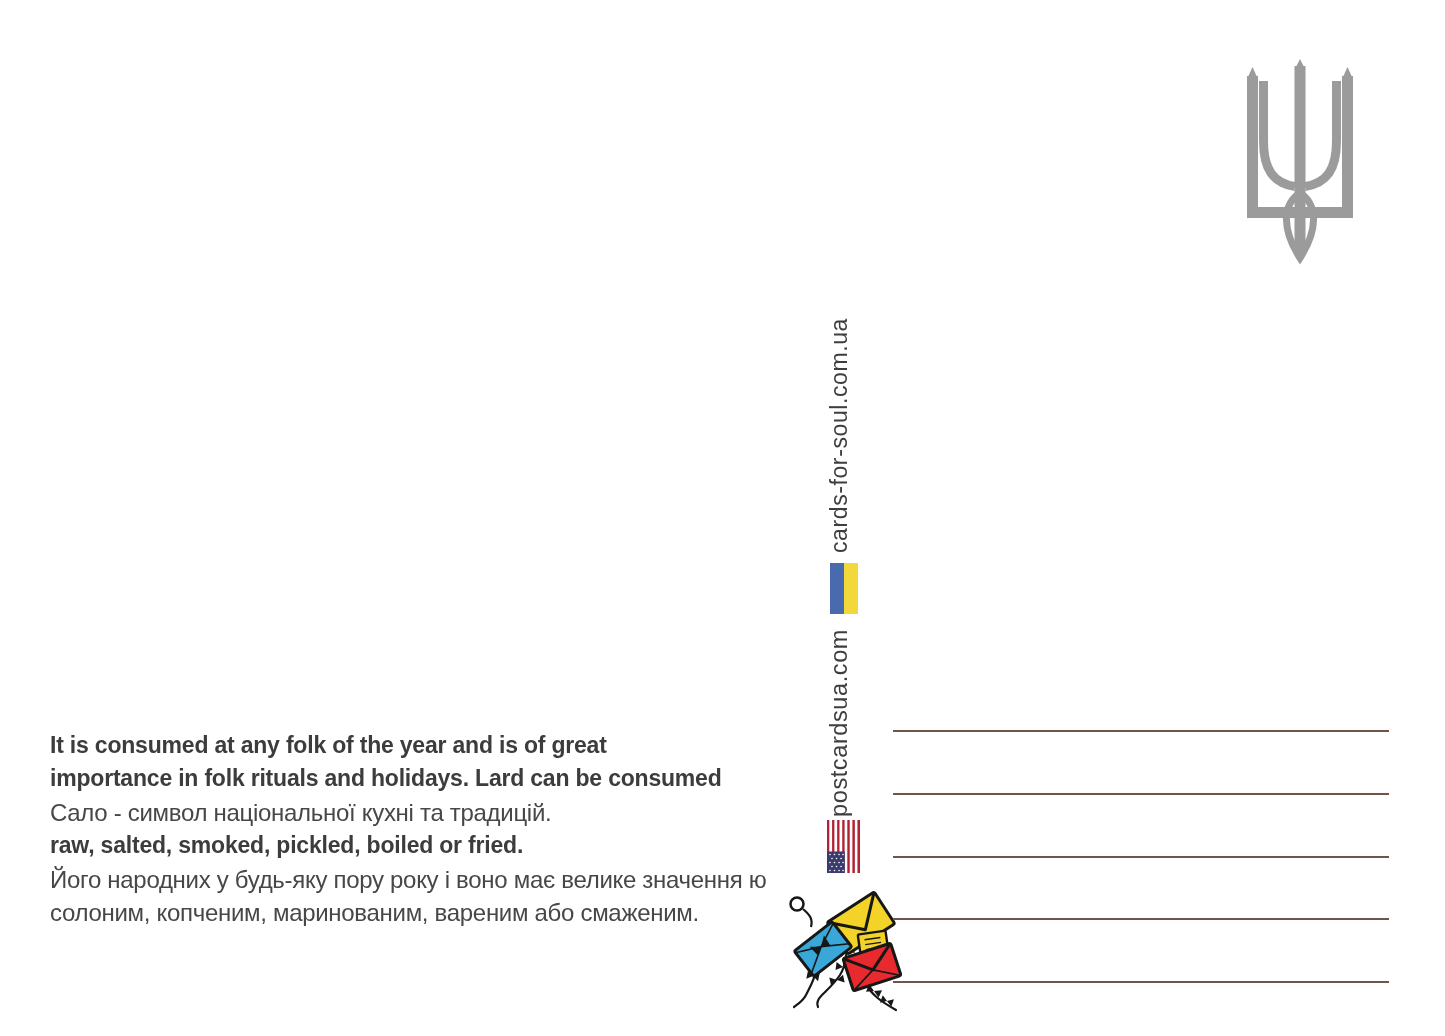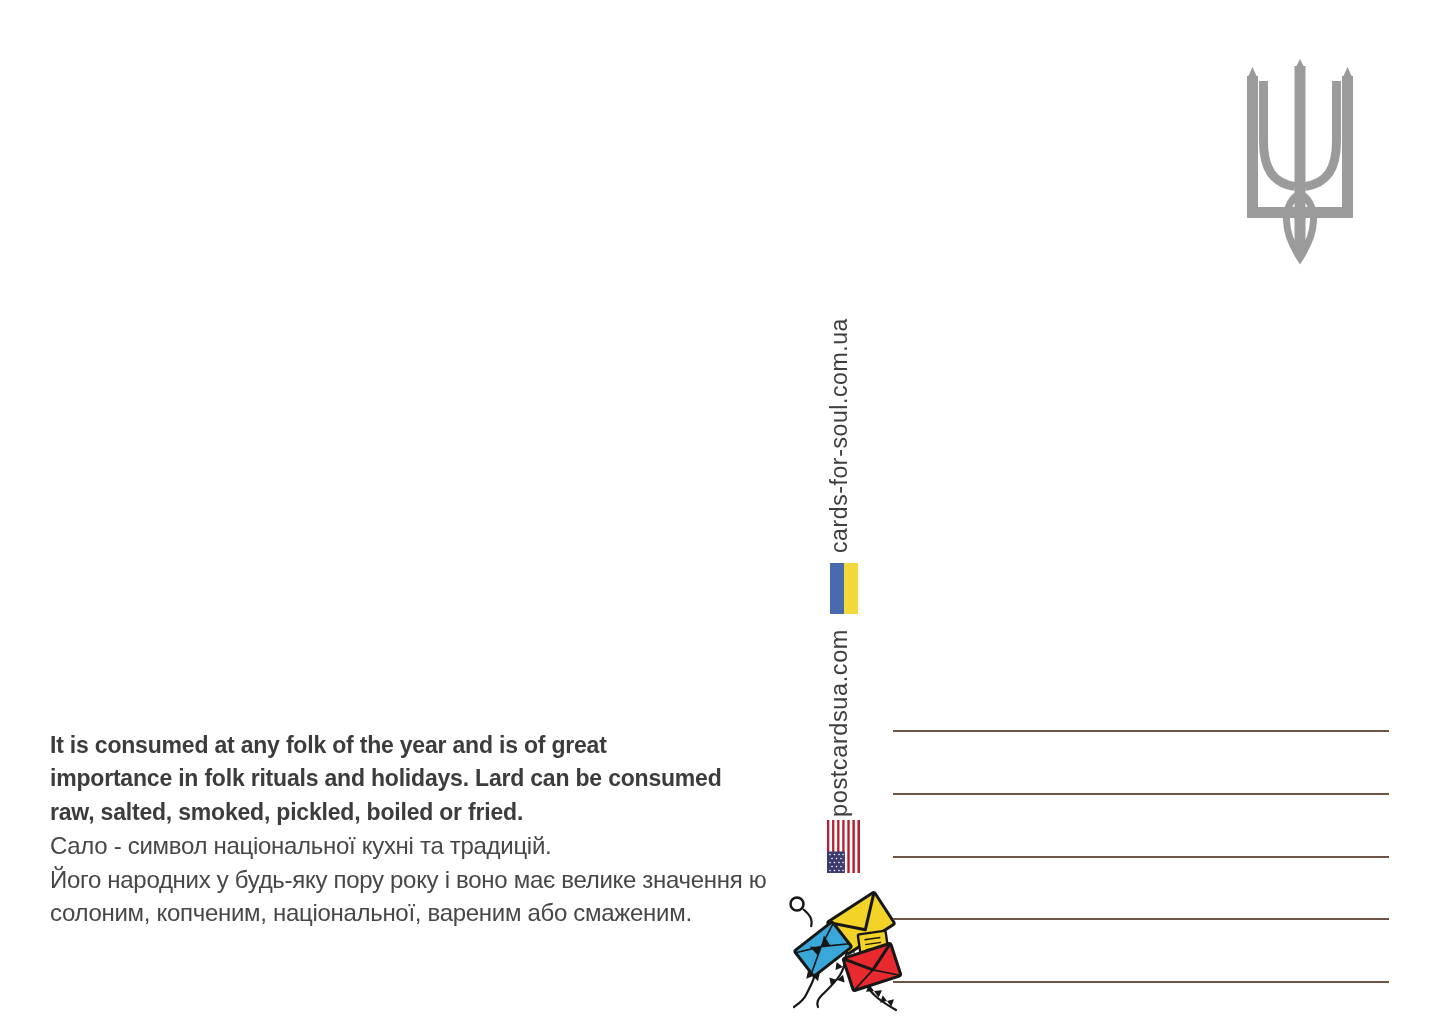--- a/index.html
+++ b/index.html
@@ -165,24 +165,24 @@
       </g>
       <rect x="-25" y="-17" width="50" height="34" rx="2" fill="#e82a2f" stroke="#171717" stroke-width="3"></rect>
       <path d="M-25 -17 L0 3 L25 -17" fill="none" stroke="#171717" stroke-width="3" stroke-linejoin="round"></path>
       <path d="M-25 17 L0 3 M25 17 L0 3" fill="none" stroke="#171717" stroke-width="1.6"></path>
     </g>
   </svg>
 
   <div class="description">
     <div class="line desc-en">It is consumed at any folk of the year and is of great</div>
     <div class="line desc-en">importance in folk rituals and holidays. Lard can be consumed</div>
+    <div class="line desc-uk">Сало - символ національної кухні та традицій.</div>
     <div class="line desc-en">raw, salted, smoked, pickled, boiled or fried.</div>
-    <div class="line desc-uk">Сало - символ національної кухні та традицій.</div>
     <div class="line desc-uk">Його народних у будь-яку пору року і воно має велике значення ю</div>
-    <div class="line desc-uk">солоним, копченим, національної, вареним або смаженим.</div>
+    <div class="line desc-uk">солоним, копченим, маринованим, вареним або смаженим.</div>
   </div>
 
   <div class="address-lines">
       <div class="addr-line" style="background: rgb(110, 85, 71);"></div>
       <div class="addr-line" style="background: rgb(110, 85, 71);"></div>
       <div class="addr-line" style="background: rgb(110, 85, 71);"></div>
       <div class="addr-line" style="background: rgb(110, 85, 71);"></div>
       <div class="addr-line" style="background: rgb(110, 85, 71);"></div>
     </div>
 

